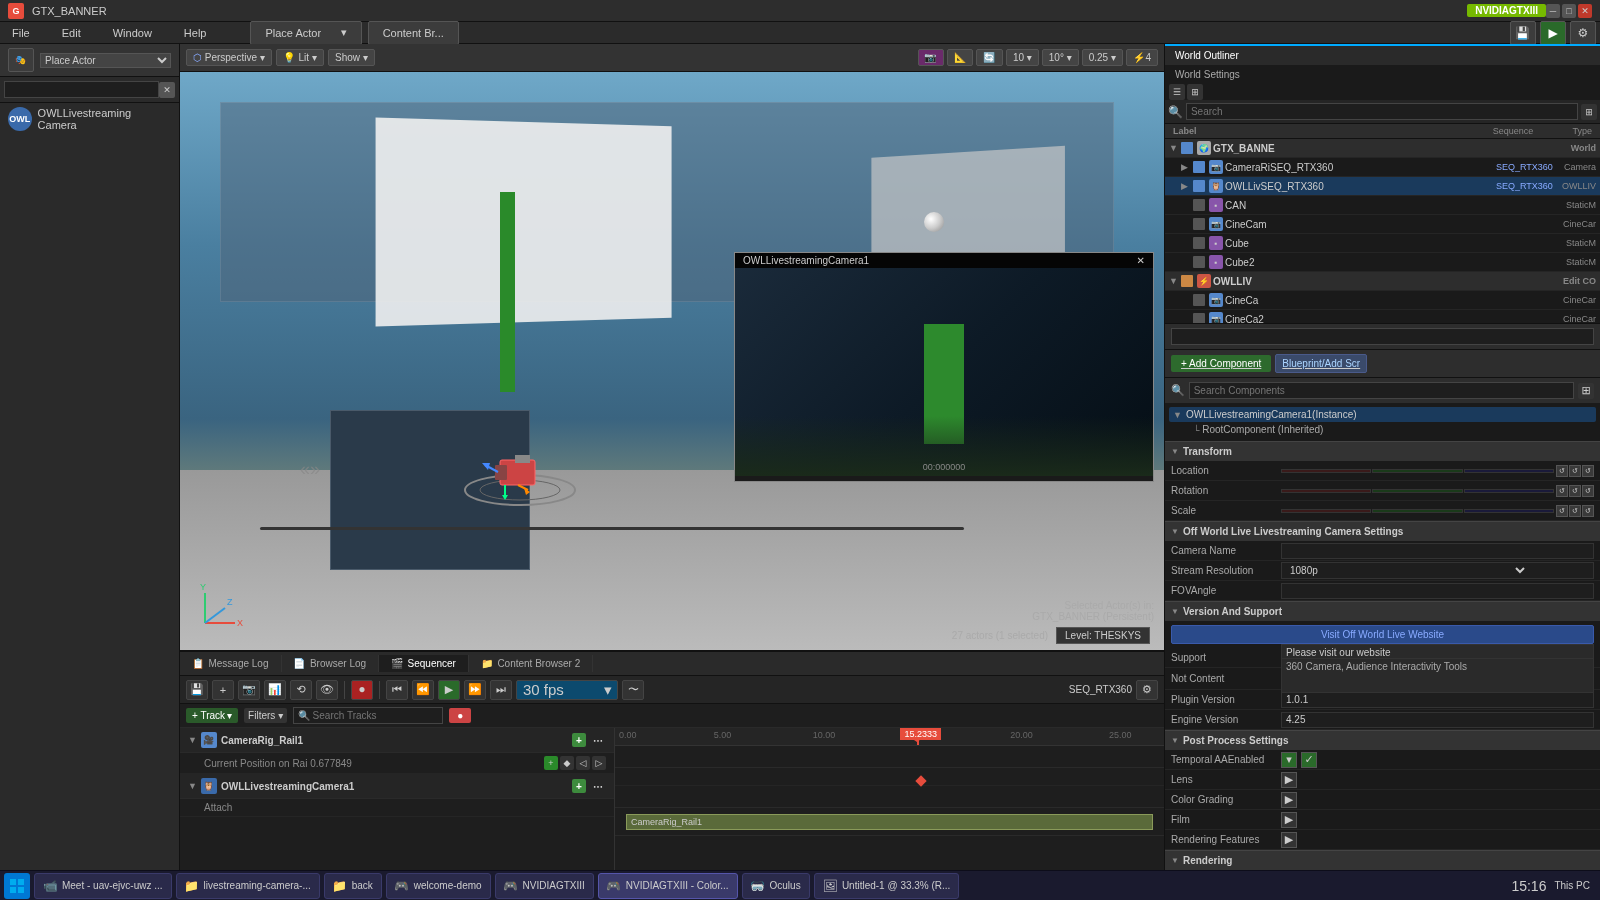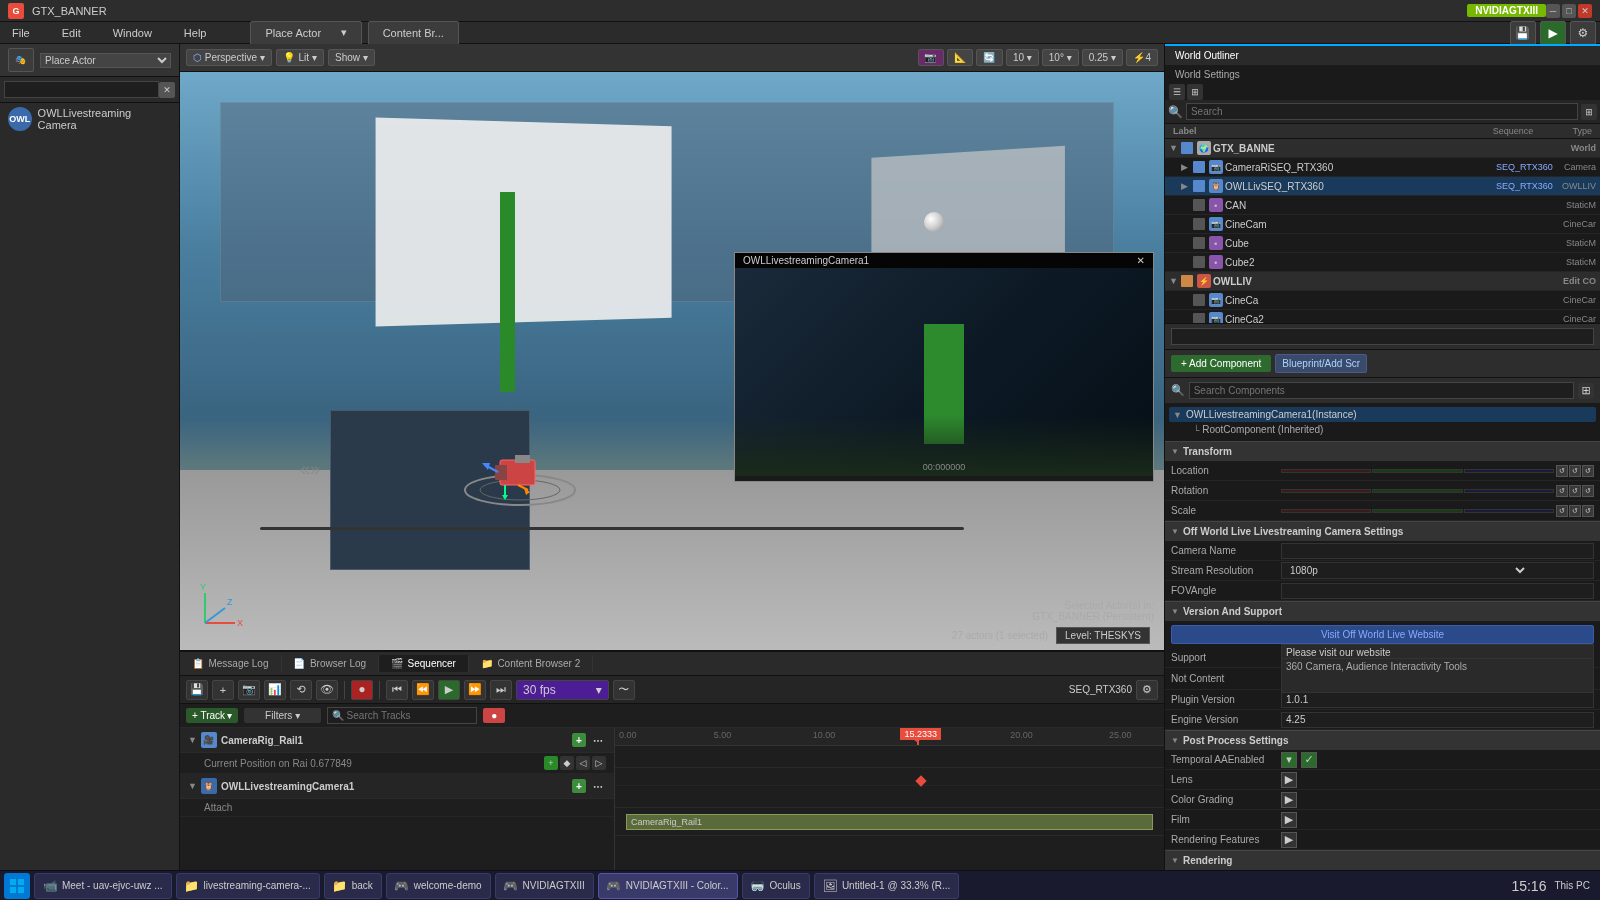--- a/index.html
+++ b/index.html
@@ -325,37 +325,37 @@
           <div class="seq-btn">⟲</div>
           <div class="seq-btn">👁</div>
           <div style="width:1px; height:18px; background:#444; margin:0 2px;"></div>
           <div class="seq-btn" style="background:#aa2222;">⏺</div>
           <div style="width:1px; height:18px; background:#444; margin:0 2px;"></div>
           <div class="seq-btn">⏮</div>
           <div class="seq-btn">⏪</div>
           <div class="seq-btn" style="background:#2a6a2a;">▶</div>
           <div class="seq-btn">⏩</div>
           <div class="seq-btn">⏭</div>
-          <div class="toolbar-dropdown" style="height:20px; font-size:12px; background:#4c1d95; border:1px solid #444;gap:40px;">
+          <div class="toolbar-dropdown" style="height:20px; font-size:15px; background:#0c4a6e; border:1px solid #444;gap:40px;">
             <span>30 fps</span>
             <span>▾</span>
           </div>
           <div class="seq-btn">〜</div>
           <div style="margin-left:auto; display:flex; align-items:center; gap:4px;">
             <span style="font-size:10px; color:#ccc;">SEQ_RTX360</span>
             <div class="seq-btn">⚙</div>
           </div>
         </div>
 
         <div style="display:flex; align-items:center; padding:3px 6px; background:#1e1e1e; border-bottom:1px solid #2a2a2a; gap:6px;">
           <div style="background:#2a5a2a; color:white; padding:2px 6px; font-size:10px; cursor:pointer; border-radius:2px; display:flex; align-items:center; gap:2px;">
             <span>+ Track</span>
             <span>▾</span>
           </div>
-          <div style="background:#333; color:#ccc; padding:2px 21px; font-size:10px; cursor:pointer; border-radius:2px;">
+          <div style="background:#333; color:#ccc; padding:2px 4px; font-size:10px; cursor:pointer; border-radius:2px;">
             <span>Filters</span>
             <span>▾</span>
           </div>
           <div style="background:#1e1e1e; border:1px solid #444; display:flex; align-items:center; padding:2px 4px; gap:2px; flex:1; max-width:150px;">
             <span style="color:#888; font-size:10px;">🔍</span>
             <input type="text" style="background: transparent; border: none; color: rgb(204, 204, 204); font-size: 10px; outline: none; flex: 1 1 0%;" placeholder="Search Tracks">
           </div>
           <div style="background:#cc4444; color:white; padding:2px 8px; font-size:10px; cursor:pointer; border-radius:2px;">●</div>
         </div>
 
@@ -533,21 +533,21 @@
           </div>
 
         </div>
       </div>
 
       <div id="details-section">
 
         <div style="display:flex; align-items:center; padding:4px 6px; gap:4px; background:#2d2d2d; border-bottom:1px solid #111;">
           <input type="text" style="flex: 1 1 0%; background: rgb(30, 30, 30); border: 1px solid rgb(68, 68, 68); color: rgb(204, 204, 204); padding: 2px 6px; font-size: 10px;">
         </div>
-        <div style="display:flex; align-items:center; padding:4px 6px; gap:4px; background:#2d2d2d; border-bottom:1px solid #111;">
+        <div style="display:flex; align-items:center; padding:4px 6px; gap:4px; background:#2d2d2d; border-bottom:1px solid #111;text-decoration:underline;">
           <button class="btn-add-comp">+ Add Component</button>
           <button class="btn-blueprint">Blueprint/Add Scr</button>
         </div>
 
         <div class="details-header">
           <span style="color:#888;">🔍</span>
           <input type="text" style="flex: 1 1 0%; background: rgb(30, 30, 30); border: 1px solid rgb(68, 68, 68); color: rgb(204, 204, 204); padding: 2px 4px; font-size: 10px;" placeholder="Search Components">
           <div style="width:16px; height:16px; background:#333; border-radius:2px; display:flex; align-items:center; justify-content:center; cursor:pointer;">⊞</div>
         </div>
 

